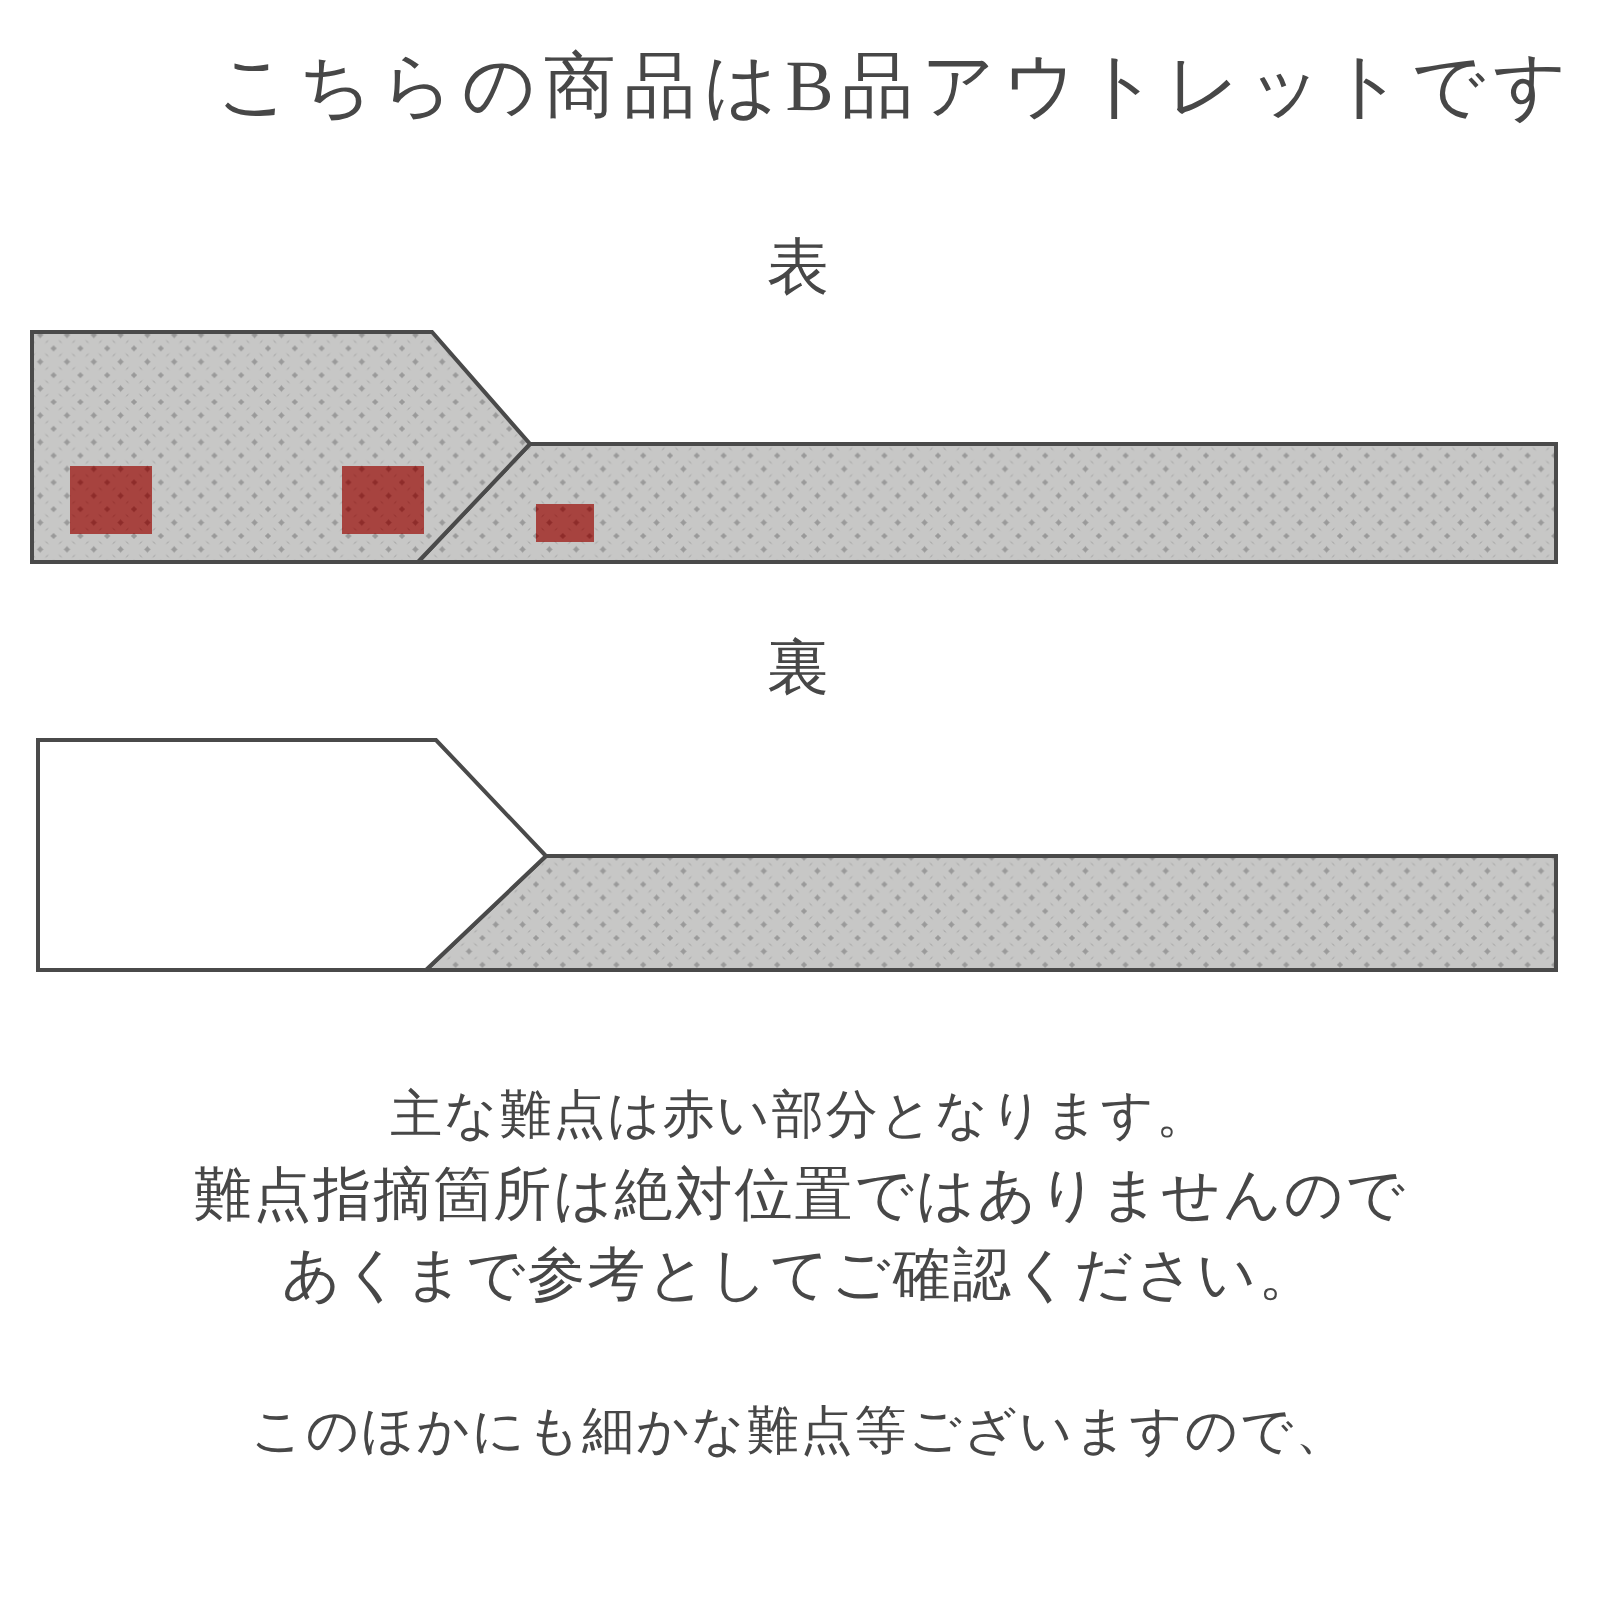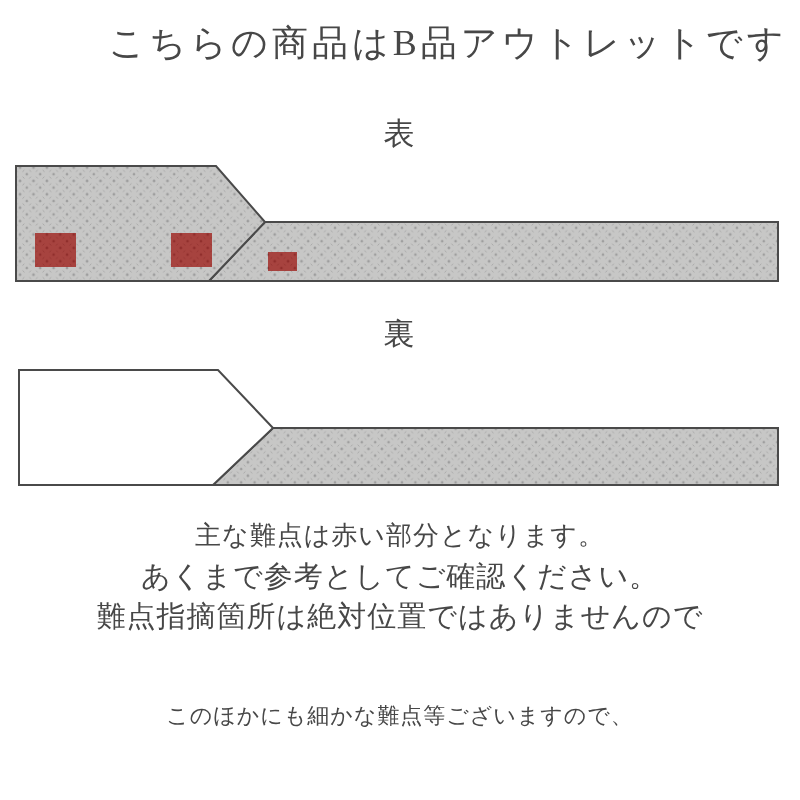--- a/index.html
+++ b/index.html
@@ -36,28 +36,28 @@
   svg.canvas {
     position: absolute;
     top: 0; left: 0;
     width: 800px;
     height: 800px;
   }
   .notes {
     letter-spacing: 1px;
   }
   .notes1 {
-    top: 516px;
+    top: 538px;
     font-size: 29px;
     line-height: 40px;
   }
   .notes1 .line-small { font-size: 26px; }
   .notes2 {
     top: 696px;
-    font-size: 22px;
+    font-size: 26px;
     line-height: 40px;
   }
   .notes div { width: 800px; text-align: center; }
 </style>
 </head>
 <body>
 
 <div class="page">
 
   <div class="center-text title">こちらの商品はB品アウトレットです</div>
@@ -102,21 +102,21 @@
 
     <g stroke-width="2">
       <polygon points="273,428 778,428 778,485 213,485" fill="url(#shippou-gray)" stroke="#4a4a4a"></polygon>
       <polygon points="19,370 218,370 273,428 213,485 19,485" fill="#ffffff"></polygon>
       <polygon points="19,370 218,370 273,428 213,485 19,485" fill="none" stroke="#4a4a4a"></polygon>
     </g>
   </svg>
 
   <div class="center-text notes notes1">
     <div class="line-small">主な難点は赤い部分となります。</div>
+    <div>難点指摘箇所は絶対位置ではありませんので</div>
     <div>あくまで参考としてご確認ください。</div>
-    <div>難点指摘箇所は絶対位置ではありませんので</div>
   </div>
 
   <div class="center-text notes notes2">
     <div>このほかにも細かな難点等ございますので、</div>
   </div>
 
 </div>
 
 </body></html>

